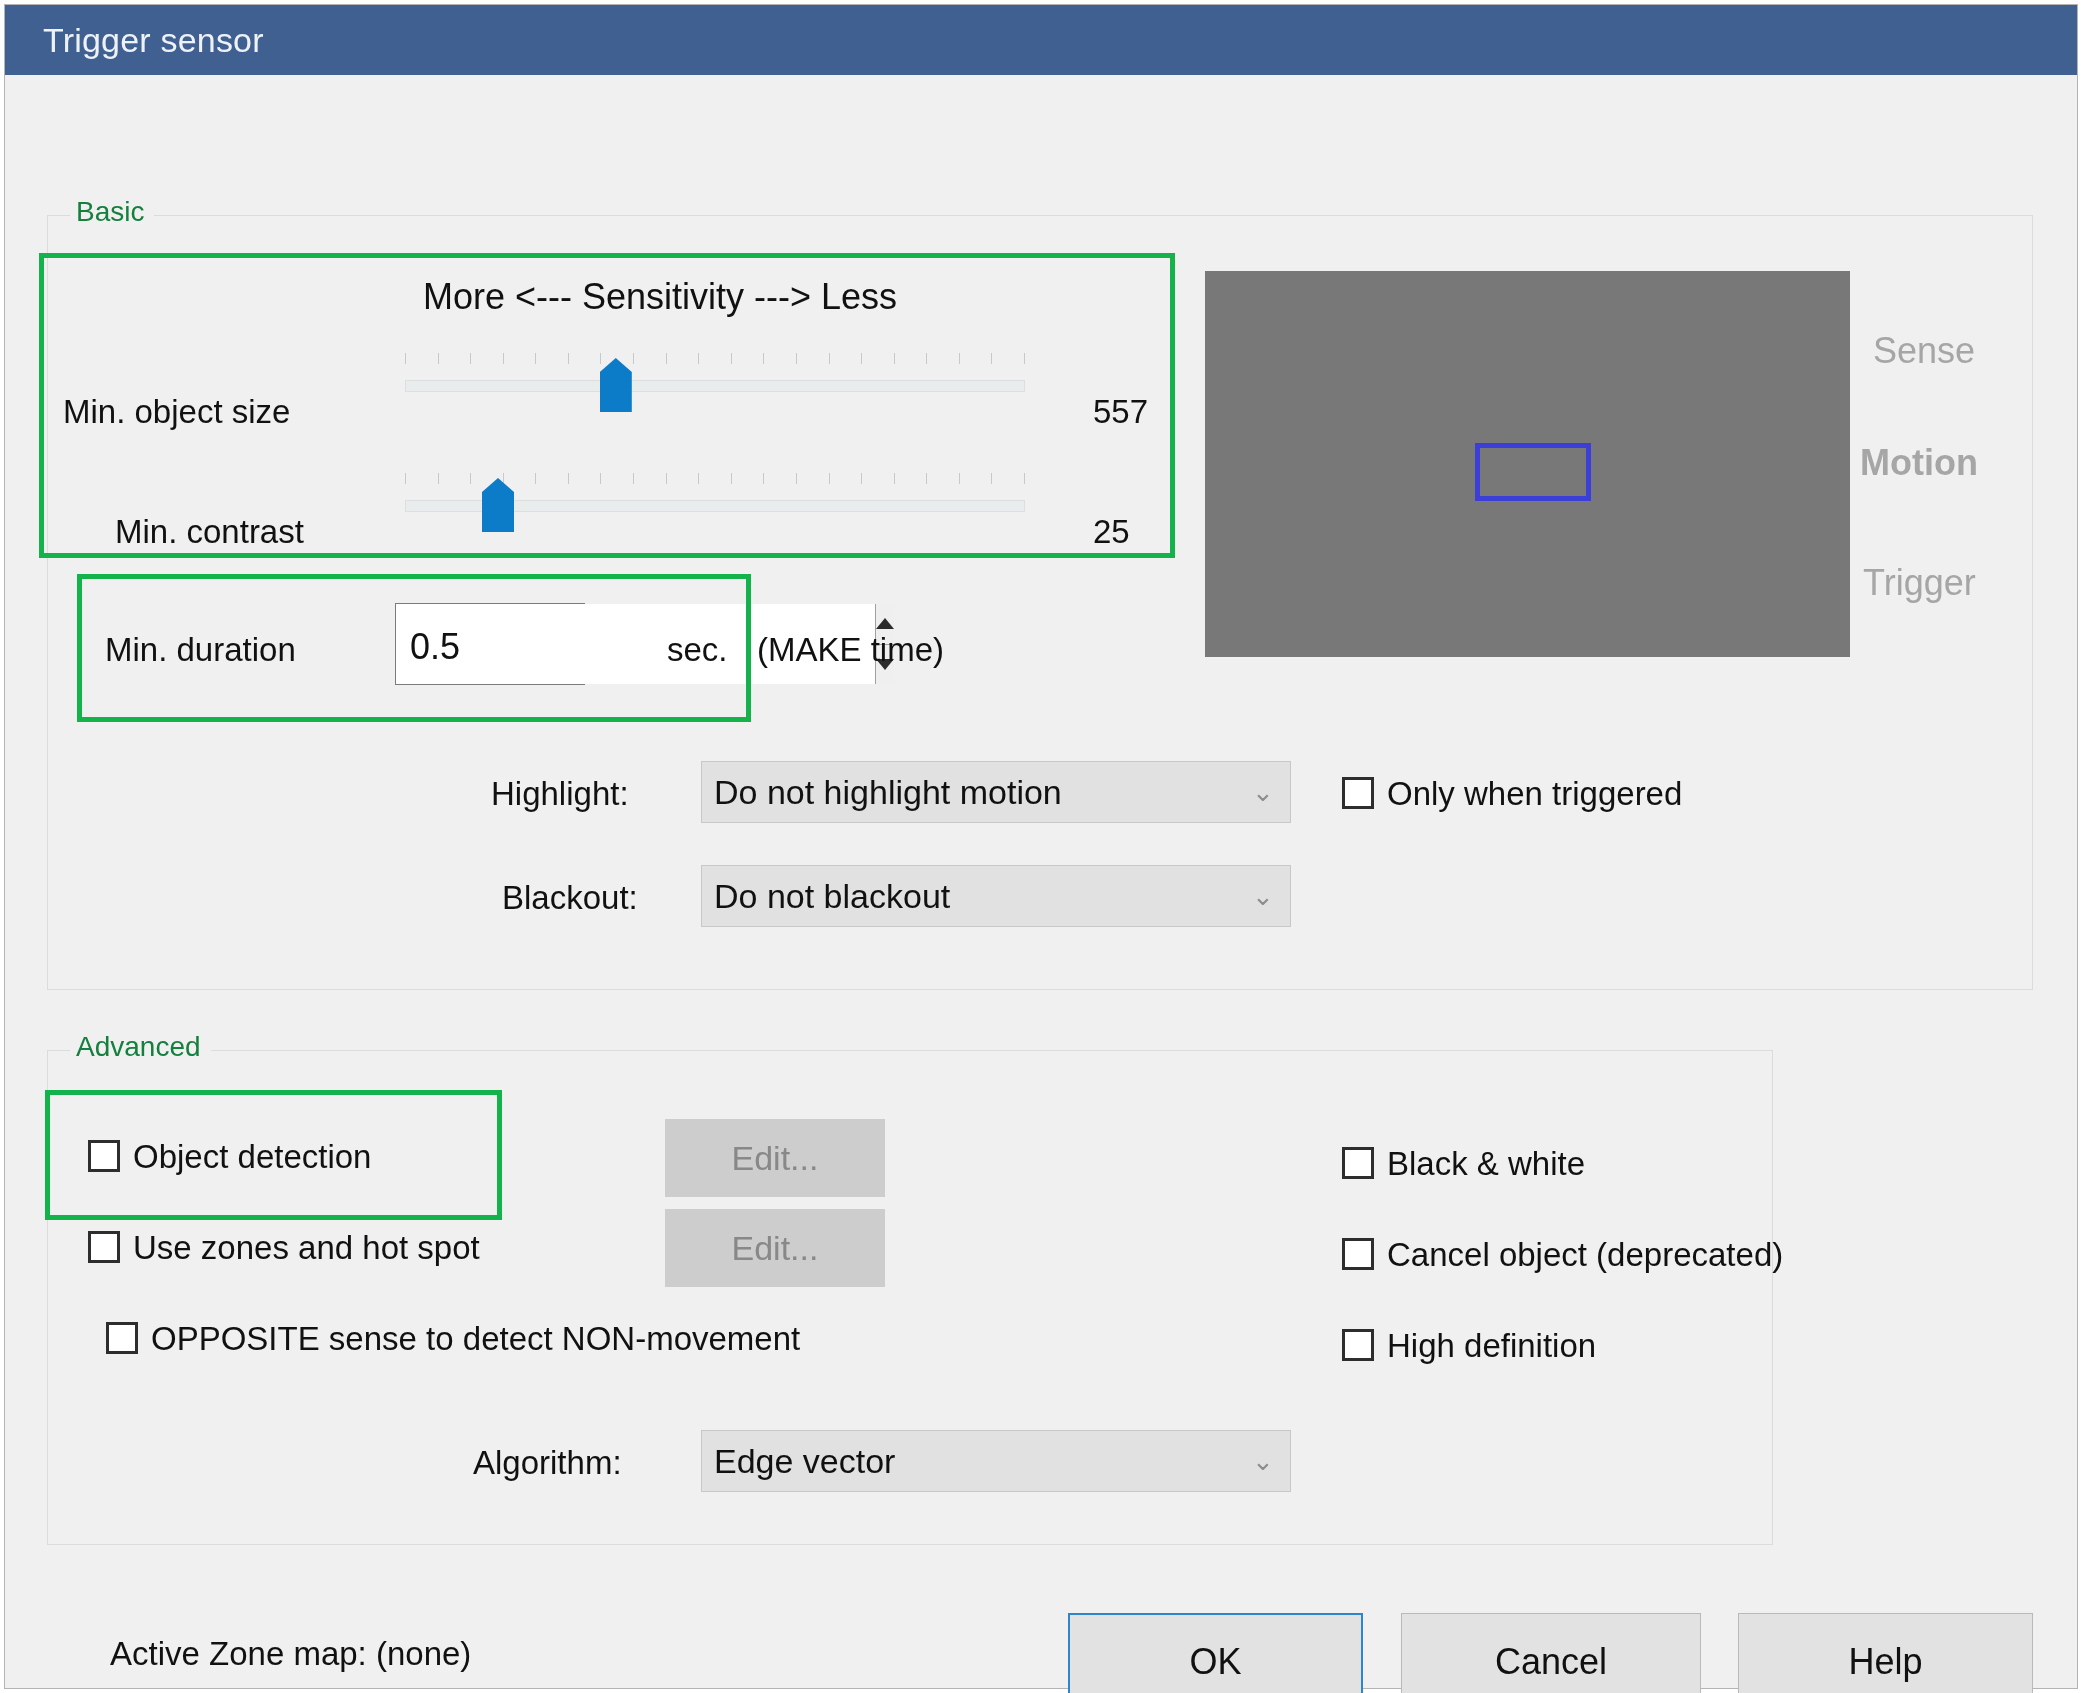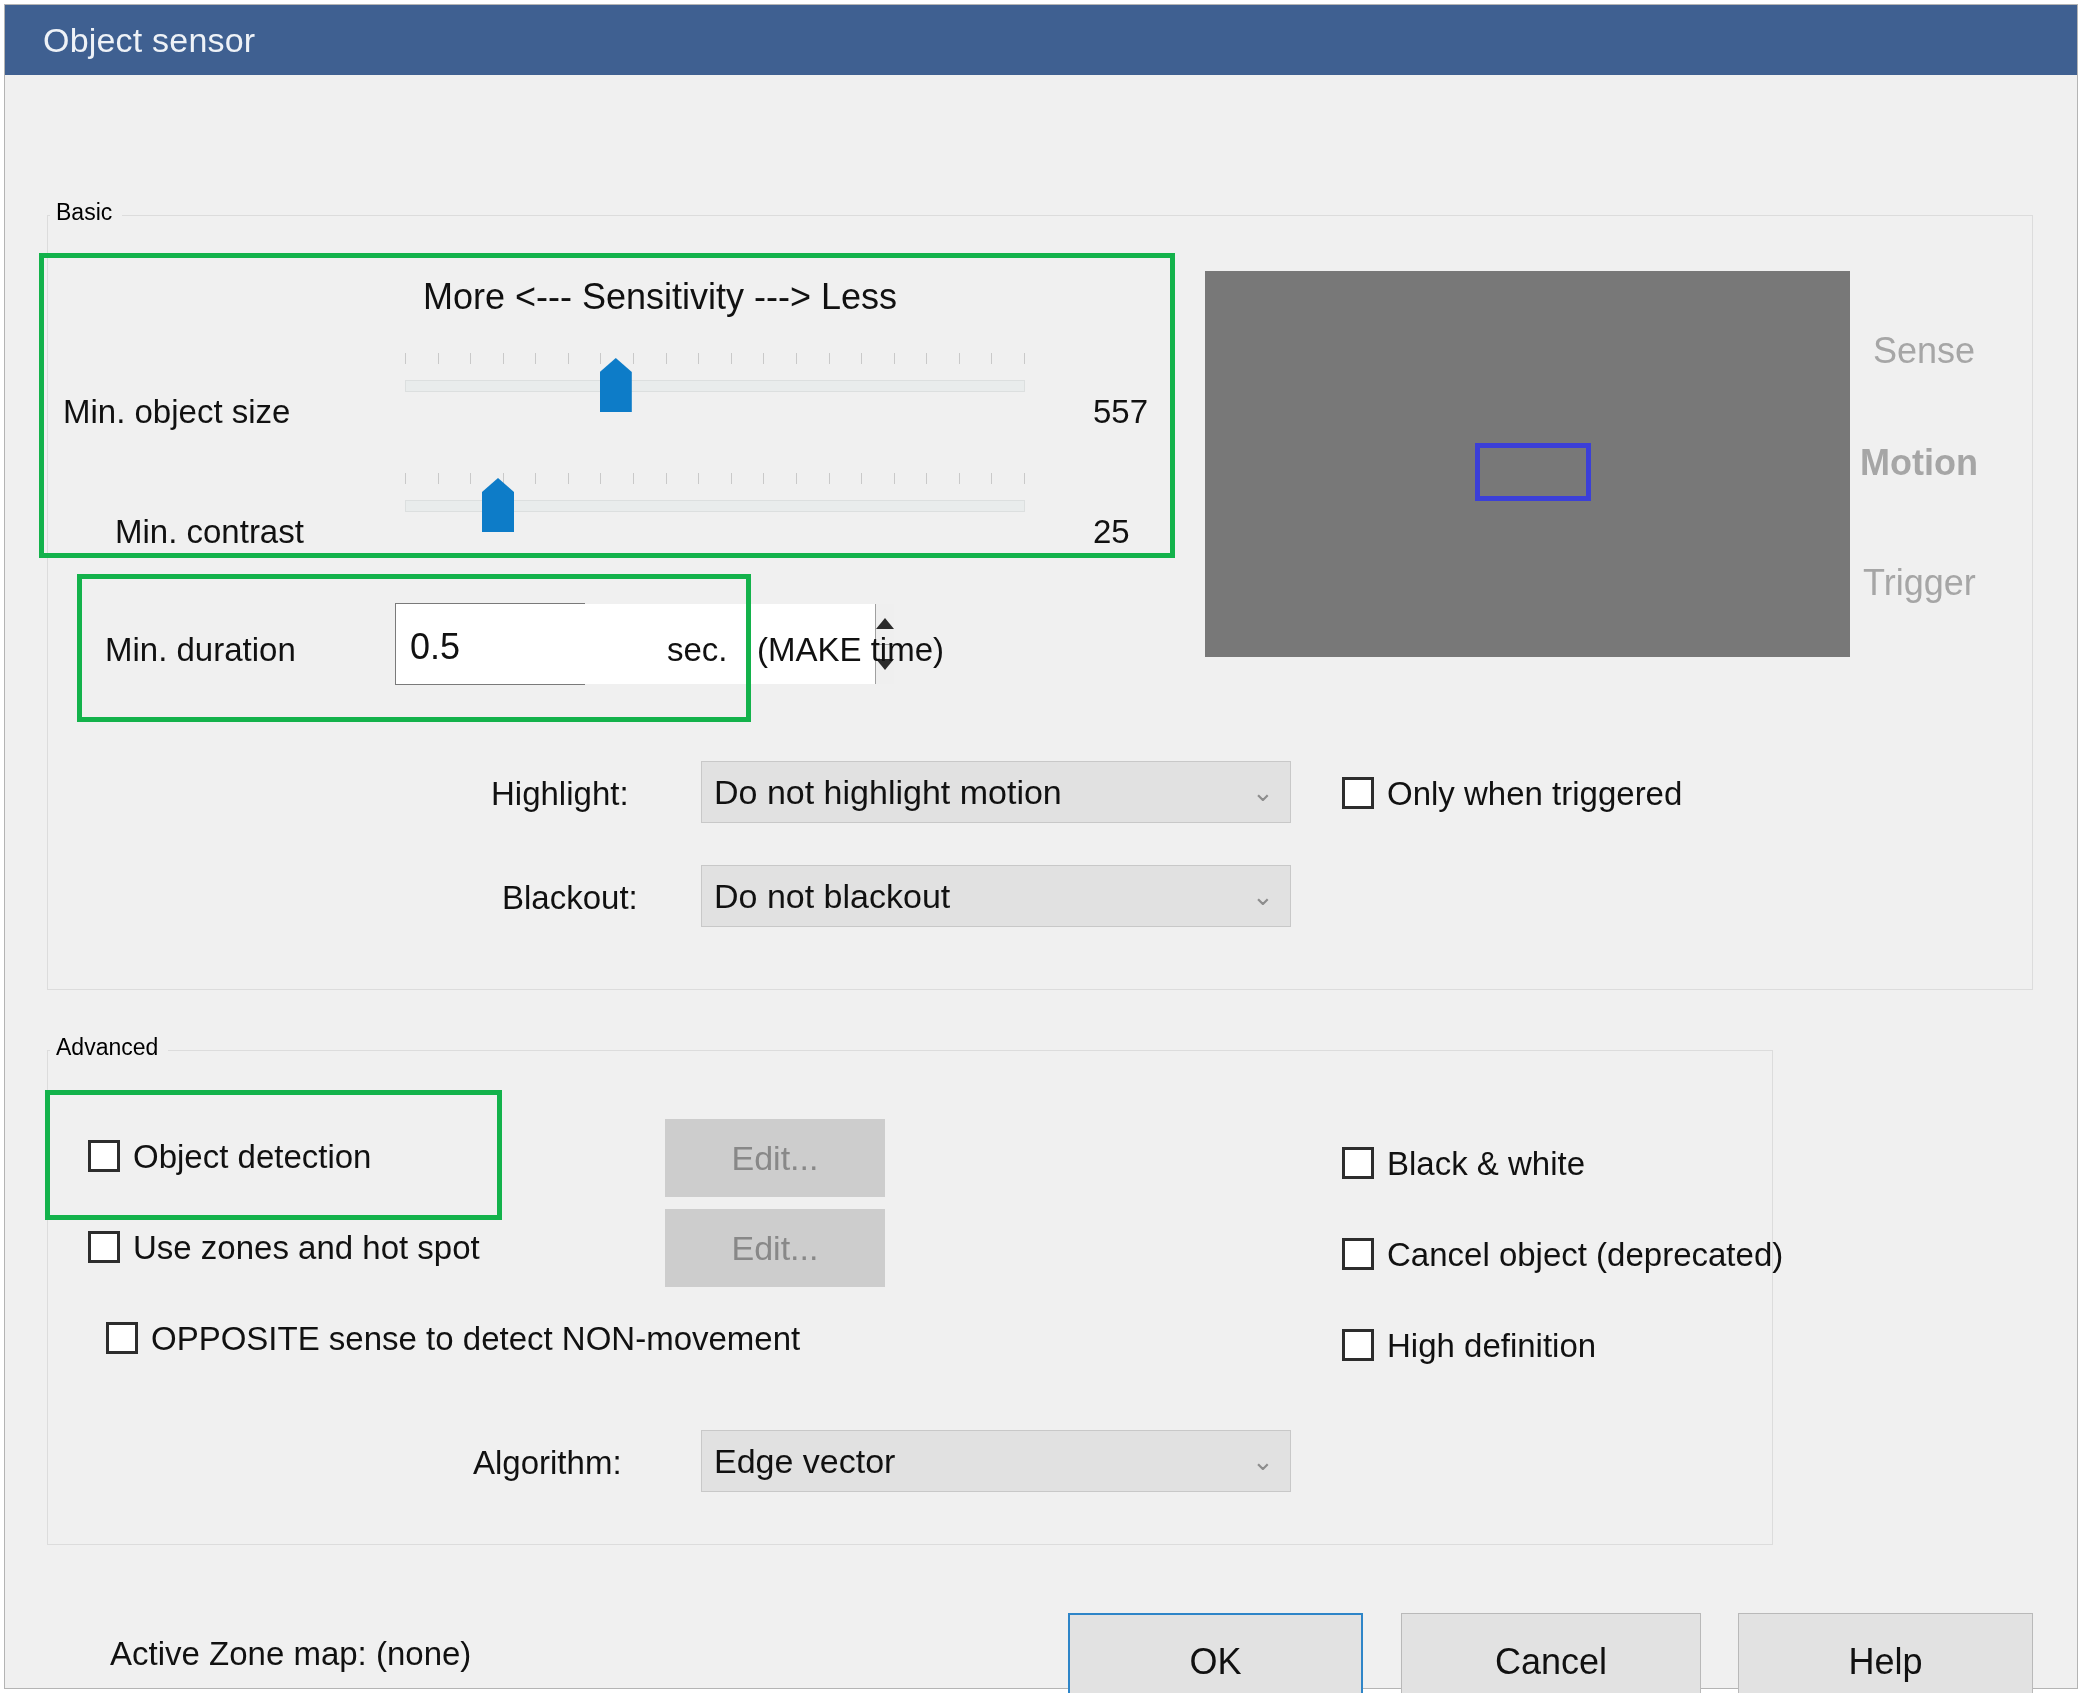--- a/index.html
+++ b/index.html
@@ -42,25 +42,25 @@
 
   
   .groupbox {
     position: absolute;
     border: 1px solid #dcdcdc;
     box-sizing: border-box;
   }
   .group-legend {
     position: absolute;
     top: -26px;
-    left: 2px;
+    left: 22px;
     background: #f0f0f0;
     padding: 0 10px 0 6px;
-    font-size: 23px;
-    color: #000000;
+    font-size: 28px;
+    color: #15803d;
     line-height: 44px;
   }
   #group-basic { left: 42px; top: 140px; width: 1986px; height: 775px; }
   #group-advanced { left: 42px; top: 975px; width: 1726px; height: 495px; }
 
   
   .annot {
     position: absolute;
     border: 5px solid #13b24b;
     box-sizing: border-box;
@@ -285,21 +285,21 @@
   #btn-ok     { left: 1063px; top: 1538px; width: 295px; border: 2px solid #2e85c8; }
   #btn-cancel { left: 1396px; top: 1538px; width: 300px; }
   #btn-help   { left: 1733px; top: 1538px; width: 295px; }
 </style>
 </head>
 <body>
 
 <div class="window">
 
   <div class="titlebar">
-    <div class="titlebar-text">Object sensor</div>
+    <div class="titlebar-text">Trigger sensor</div>
   </div>
 
   <div class="client">
 
     <div class="groupbox" id="group-basic">
       <div class="group-legend">Basic</div>
     </div>
 
     <div class="lbl" id="sensitivity-caption">More &lt;--- Sensitivity ---&gt; Less</div>
 

